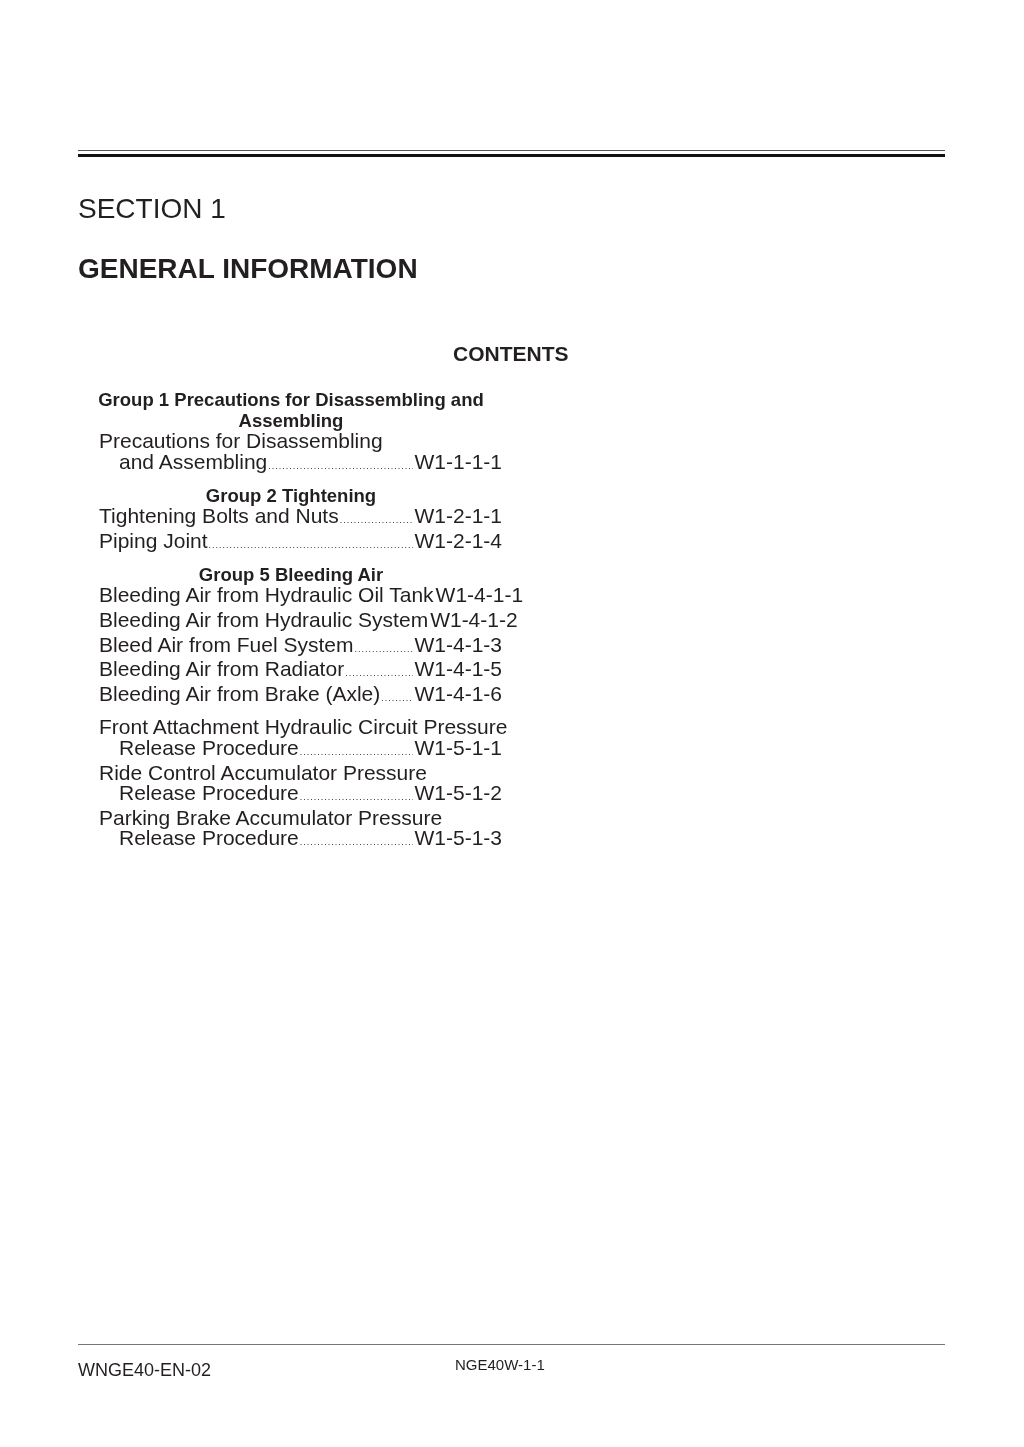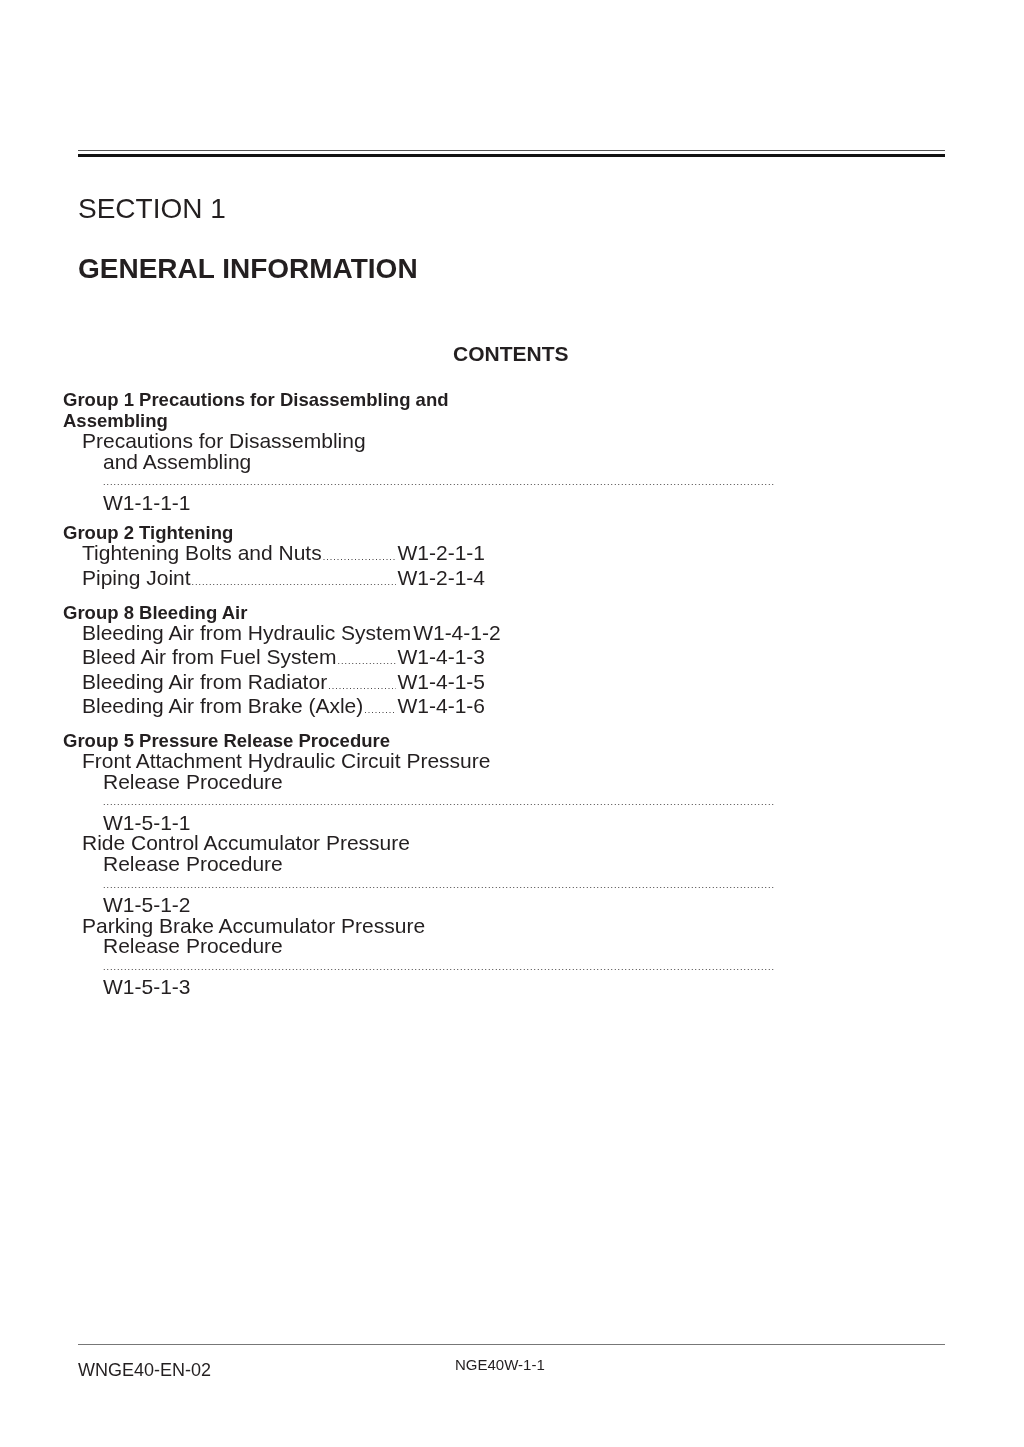--- a/index.html
+++ b/index.html
@@ -8,26 +8,26 @@
       font-family: "Liberation Sans", sans-serif; color: #231f20;
     }
     .top-rule { position: absolute; left: 78px; width: 867px; top: 150px; }
     .top-rule .thin { height: 1px; background: #555; }
     .top-rule .thick { height: 3px; background: #111; margin-top: 3px; }
 
     .section-label { position: absolute; left: 78px; top: 193px; font-size: 28px; font-weight: normal; letter-spacing: 0px; }
     .section-title { position: absolute; left: 78px; top: 253px; font-size: 28px; font-weight: bold; letter-spacing: 0px; }
     .contents-title { position: absolute; left: 453px; top: 342px; font-size: 21px; font-weight: bold; }
 
-    .toc { position: absolute; left: 63px; top: 389px; width: 422px; }
+    .toc { position: absolute; left: 80px; top: 389px; width: 422px; text-align: center; }
     .group { margin-bottom: 9px; }
     .group-title { font-size: 18.5px; font-weight: bold; line-height: 21px; }
     .entry { font-size: 21px; line-height: 20.6px; }
     .entry-line { display: flex; align-items: baseline; padding-left: 19px; }
-    .entry-line.indent2 { padding-left: 39px; flex-direction: column; }
+    .entry-line.indent2 { padding-left: 39px; }
     .entry-text { white-space: nowrap; }
     .leader { flex: 1; overflow: hidden; white-space: nowrap; margin: 0 1px; letter-spacing: 1px; font-size: 9px; }
     .leader::after { content: "................................................................................................................................................................................................"; }
     .page-ref { white-space: nowrap; }
 
     .bottom-rule { position: absolute; left: 78px; width: 867px; top: 1344px; height: 1px; background: #777; }
     .footer-left { position: absolute; left: 78px; top: 1360px; font-size: 18px; }
     .footer-center { position: absolute; left: 455px; top: 1356px; font-size: 15px; }
   </style>
 </head>
@@ -72,21 +72,28 @@
       <div class="entry-line">
         <span class="entry-text">Piping Joint</span>
         <span class="leader"></span>
         <span class="page-ref">W1-2-1-4</span>
       </div>
     </div>
   </div>
 
 
   <div class="group">
-    <div class="group-title">Group 8 Bleeding Air</div>
+    <div class="group-title">Group 5 Bleeding Air</div>
+    <div class="entry">
+      <div class="entry-line">
+        <span class="entry-text">Bleeding Air from Hydraulic Oil Tank</span>
+        <span class="leader"></span>
+        <span class="page-ref">W1-4-1-1</span>
+      </div>
+    </div>
     <div class="entry">
       <div class="entry-line">
         <span class="entry-text">Bleeding Air from Hydraulic System</span>
         <span class="leader"></span>
         <span class="page-ref">W1-4-1-2</span>
       </div>
     </div>
     <div class="entry">
       <div class="entry-line">
         <span class="entry-text">Bleed Air from Fuel System</span>
@@ -104,21 +111,20 @@
     <div class="entry">
       <div class="entry-line">
         <span class="entry-text">Bleeding Air from Brake (Axle)</span>
         <span class="leader"></span>
         <span class="page-ref">W1-4-1-6</span>
       </div>
     </div>
   </div>
 
   <div class="group">
-    <div class="group-title">Group 5 Pressure Release Procedure</div>
     <div class="entry">
       <div class="entry-line">
           <span class="entry-text">Front Attachment Hydraulic Circuit Pressure</span>
         </div>
       <div class="entry-line indent2">
         <span class="entry-text">Release Procedure</span>
         <span class="leader"></span>
         <span class="page-ref">W1-5-1-1</span>
       </div>
     </div>

